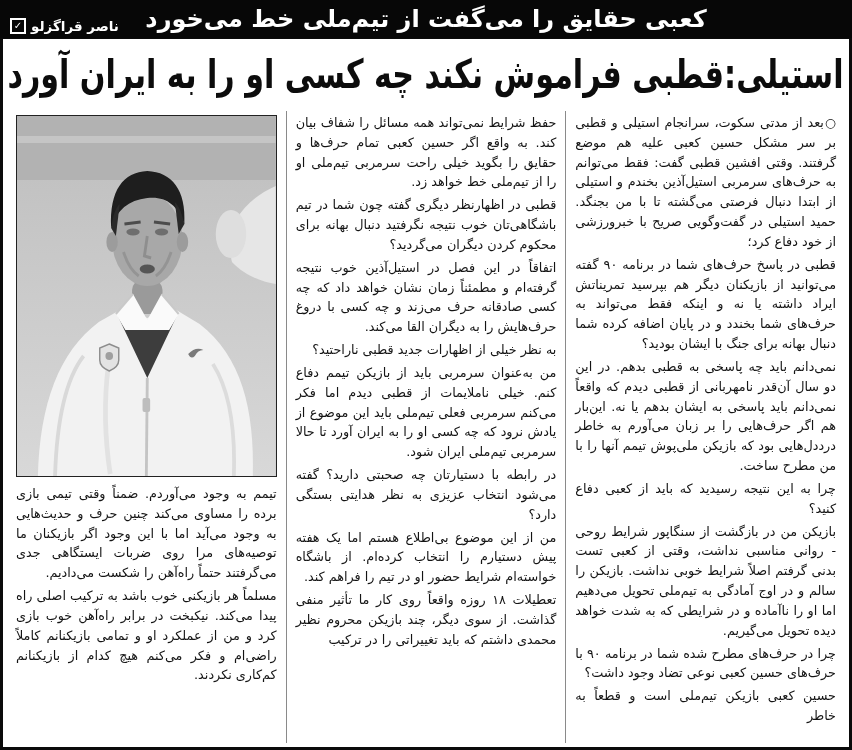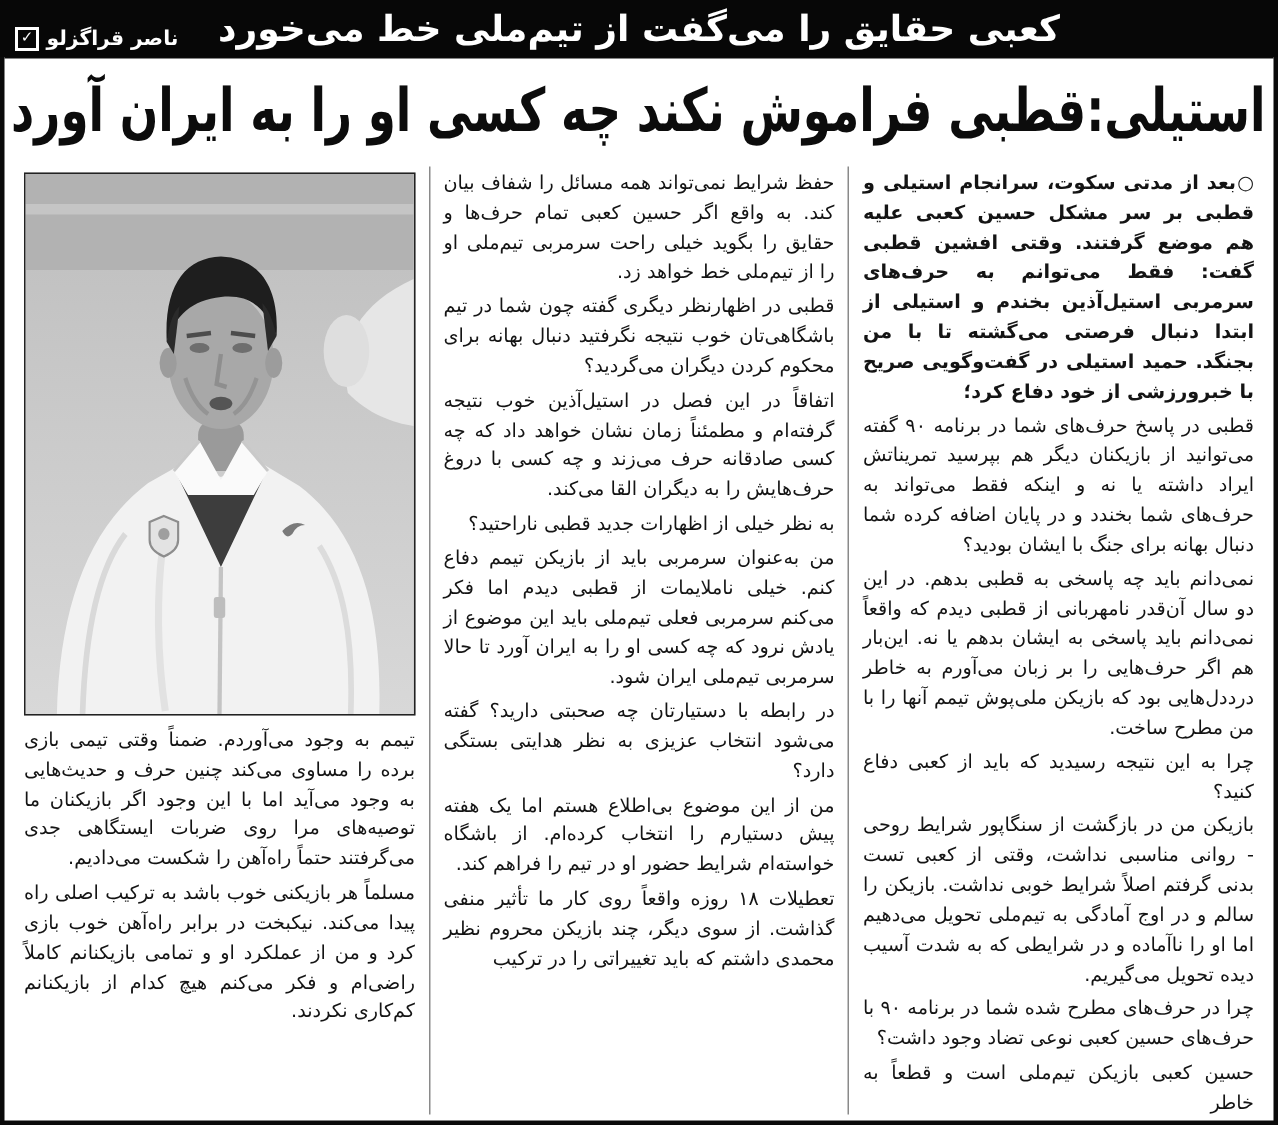--- a/index.html
+++ b/index.html
@@ -48,21 +48,21 @@
     padding:2px 4px 4px;
   }
   .column{
     flex:1 1 0;min-width:0;padding:2px 9px 0;overflow:hidden;
   }
   .column:not(:last-child){border-left:1px solid #8a8a8a;}
   .col-text p{
     margin:0 0 3px;text-align:justify;font-size:12.8px;line-height:1.55;
   }
   .col-text p.question{font-weight:normal;}
-  .col-text p.lead{font-weight:bold;}
+  .col-text p.lead{font-weight:normal;}
   
   .photo{
     width:100%;height:362px;border:1px solid #222;box-sizing:border-box;
     margin:2px 0 7px;background:#c4c4c4;overflow:hidden;
   }
   .photo svg{display:block;width:100%;height:100%;}
 </style>
 </head>
 <body>
 
@@ -83,21 +83,21 @@
     </div>
 
     <div class="columns">
 
       <div class="column">
         <div class="col-text">
             <p class="blk lead">○بعد از مدتی سکوت، سرانجام استیلی و قطبی بر سر مشکل حسین کعبی علیه هم موضع گرفتند. وقتی افشین قطبی گفت: فقط می‌توانم به حرف‌های سرمربی استیل‌آذین بخندم و استیلی از ابتدا دنبال فرصتی می‌گشته تا با من بجنگد. حمید استیلی در گفت‌وگویی صریح با خبرورزشی از خود دفاع کرد؛</p>
             <p class="blk question">قطبی در پاسخ حرف‌های شما در برنامه ۹۰ گفته می‌توانید از بازیکنان دیگر هم بپرسید تمریناتش ایراد داشته یا نه و اینکه فقط می‌تواند به حرف‌های شما بخندد و در پایان اضافه کرده شما دنبال بهانه برای جنگ با ایشان بودید؟</p>
             <p class="blk answer">نمی‌دانم باید چه پاسخی به قطبی بدهم. در این دو سال آن‌قدر نامهربانی از قطبی دیدم که واقعاً نمی‌دانم باید پاسخی به ایشان بدهم یا نه. این‌بار هم اگر حرف‌هایی را بر زبان می‌آورم به خاطر درددل‌هایی بود که بازیکن ملی‌پوش تیمم آنها را با من مطرح ساخت.</p>
             <p class="blk question">چرا به این نتیجه رسیدید که باید از کعبی دفاع کنید؟</p>
-            <p class="blk answer">بازیکن من در بازگشت از سنگاپور شرایط روحی - روانی مناسبی نداشت، وقتی از کعبی تست بدنی گرفتم اصلاً شرایط خوبی نداشت. بازیکن را سالم و در اوج آمادگی به تیم‌ملی تحویل می‌دهیم اما او را ناآماده و در شرایطی که به شدت آسیب دیده تحویل می‌گیریم.</p>
+            <p class="blk answer">بازیکن من در بازگشت از سنگاپور شرایط روحی - روانی مناسبی نداشت، وقتی از کعبی تست بدنی گرفتم اصلاً شرایط خوبی نداشت. بازیکن را سالم و در اوج آمادگی به تیم‌ملی تحویل می‌دهیم اما او را ناآماده و در شرایطی که به شدت خواهد دیده تحویل می‌گیریم.</p>
             <p class="blk question">چرا در حرف‌های مطرح شده شما در برنامه ۹۰ با حرف‌های حسین کعبی نوعی تضاد وجود داشت؟</p>
             <p class="blk answer">حسین کعبی بازیکن تیم‌ملی است و قطعاً به خاطر</p>
           </div>
       </div>
 
       <div class="column">
         <div class="col-text">
             <p class="blk answer">حفظ شرایط نمی‌تواند همه مسائل را شفاف بیان کند. به واقع اگر حسین کعبی تمام حرف‌ها و حقایق را بگوید خیلی راحت سرمربی تیم‌ملی او را از تیم‌ملی خط خواهد زد.</p>
             <p class="blk question">قطبی در اظهارنظر دیگری گفته چون شما در تیم باشگاهی‌تان خوب نتیجه نگرفتید دنبال بهانه برای محکوم کردن دیگران می‌گردید؟</p>
             <p class="blk answer">اتفاقاً در این فصل در استیل‌آذین خوب نتیجه گرفته‌ام و مطمئناً زمان نشان خواهد داد که چه کسی صادقانه حرف می‌زند و چه کسی با دروغ حرف‌هایش را به دیگران القا می‌کند.</p>

